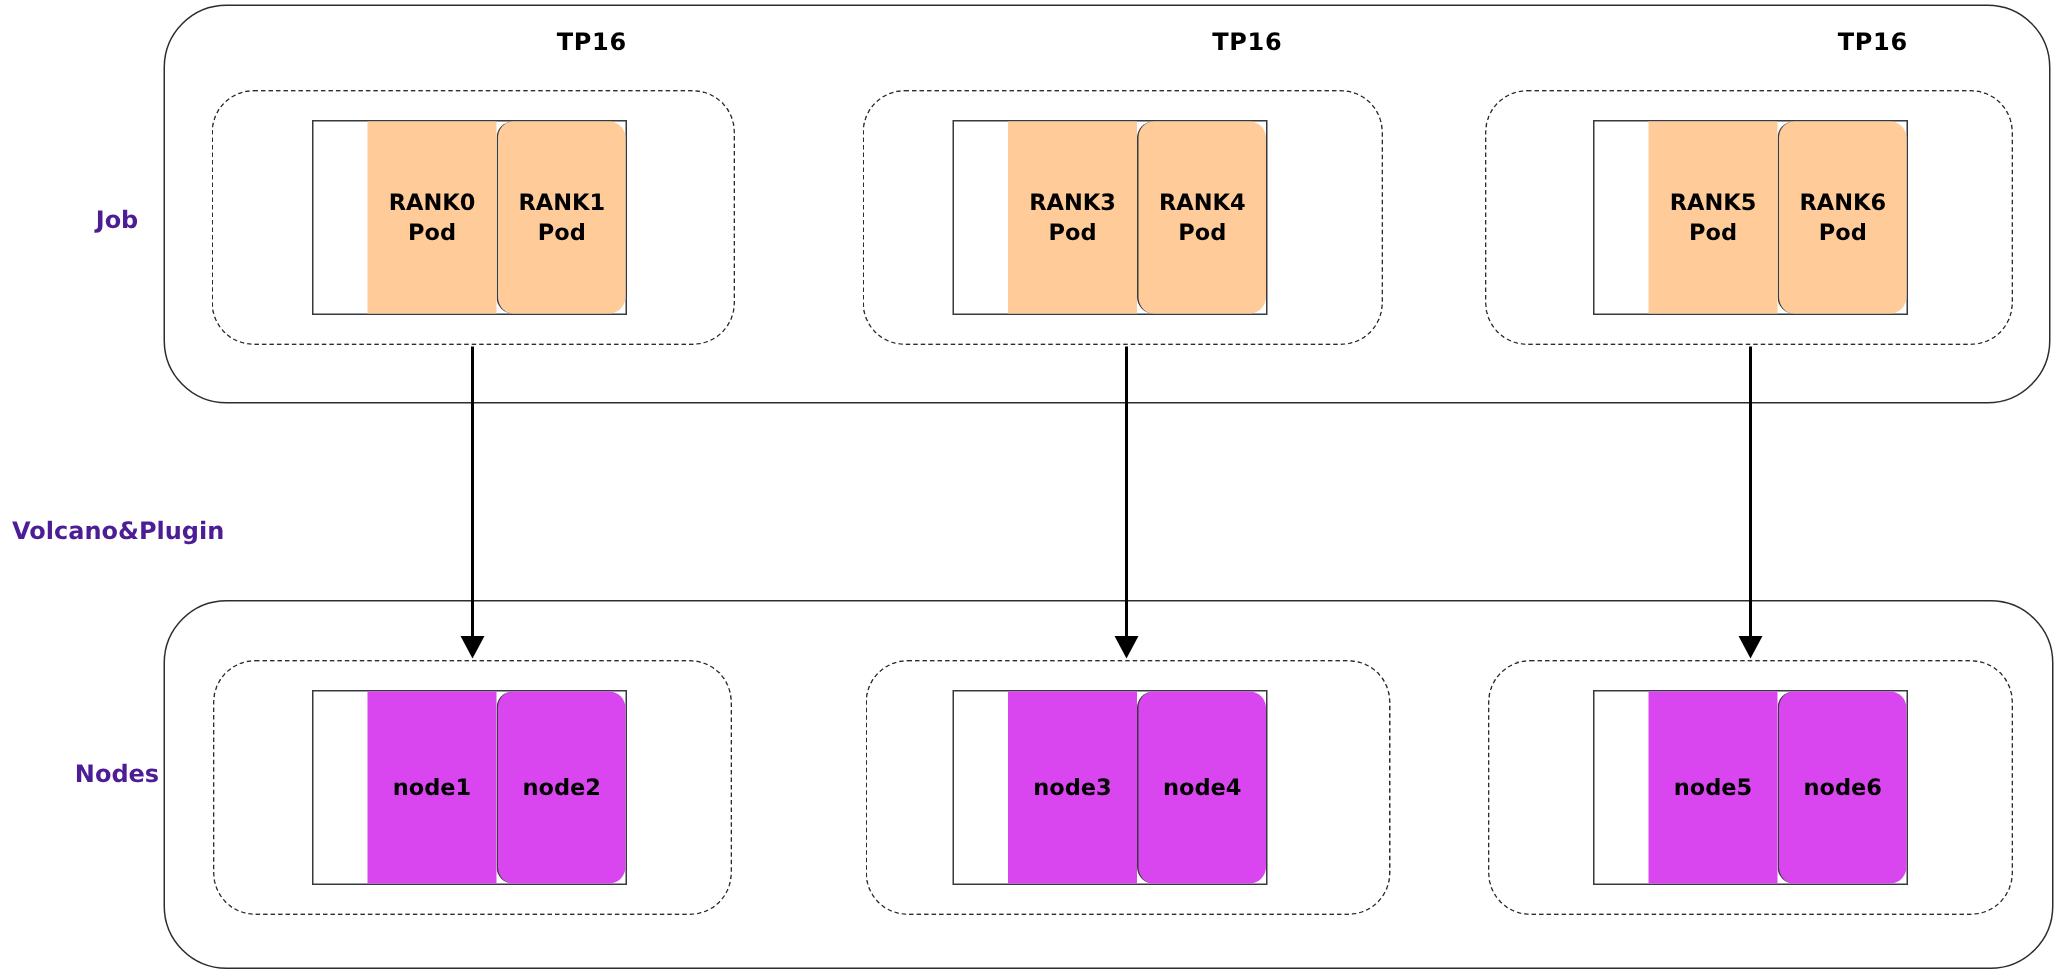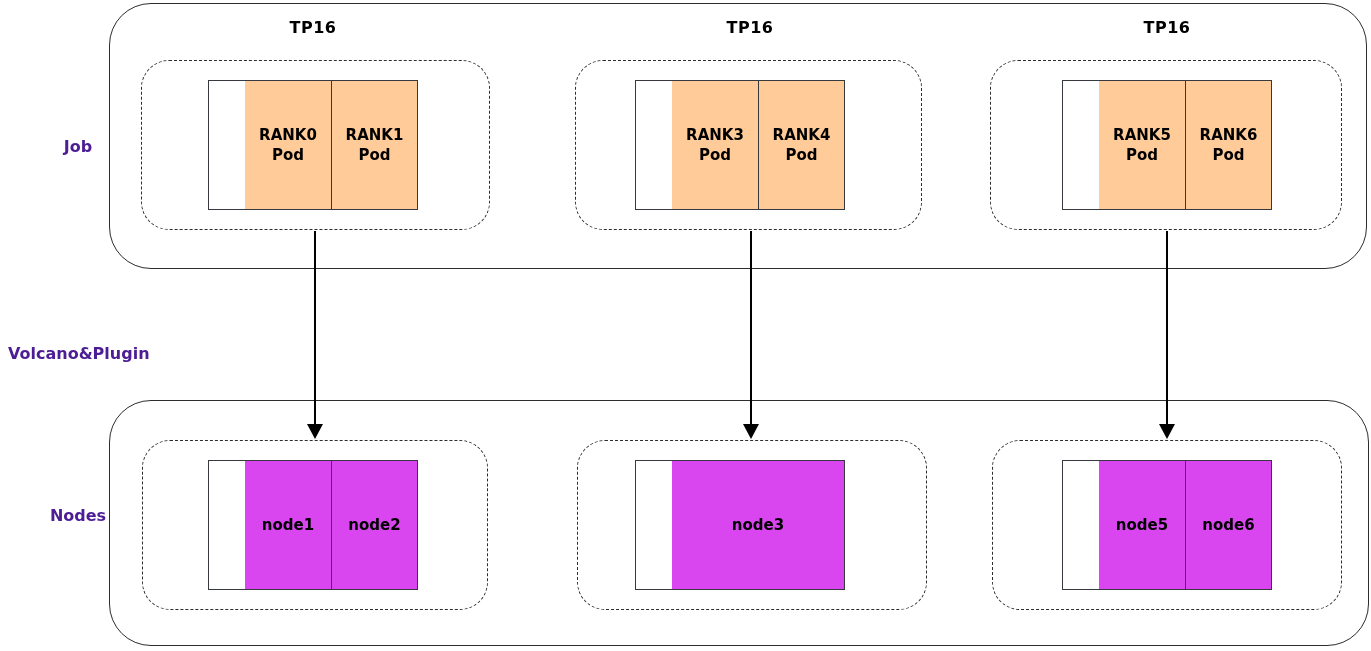--- a/index.html
+++ b/index.html
@@ -33,21 +33,21 @@
     border-radius: 42px;
     background: transparent;
   }
   .container.top    { left: 109px; top: 3px;   width: 1258px; height: 266px; }
   .container.bottom { left: 109px; top: 400px; width: 1260px; height: 246px; }
 
   .tp-label {
     position: absolute;
     top: 18px;
     width: 210px;
-    text-align: center;
+    text-align: right;
     font-size: 16px;
     font-weight: bold;
     letter-spacing: 0.5px;
   }
   .tp-label.c1 { left: 208px; }
   .tp-label.c2 { left: 645px; }
   .tp-label.c3 { left: 1062px; }
 
   .dashed-group {
     position: absolute;
@@ -83,21 +83,21 @@
     flex: 1 1 50%;
     display: flex;
     flex-direction: column;
     align-items: center;
     justify-content: center;
     font-size: 15px;
     font-weight: bold;
     line-height: 20px;
     text-align: center;
   }
-  .cell + .cell { border-left: 1.4px solid #36393d; }
+  .cell + .cell { border-left: 1.4px solid #36393d; border-radius: 11px; }
   .cell.pod  { background: #ffcc99; }
   .cell.node { background: #d946ef; }
 
   .arrow-line {
     position: absolute;
     top: 231px;
     width: 2px;
     height: 194px;
     background: #000;
   }
@@ -184,20 +184,23 @@
       <span>node1</span>
     </div>
     <div class="cell node">
       <span>node2</span>
     </div>
   </div>
   <div class="pair row-bottom c2">
     <div class="cell node">
       <span>node3</span>
     </div>
+    <div class="cell node">
+      <span>node4</span>
+    </div>
   </div>
   <div class="pair row-bottom c3">
     <div class="cell node">
       <span>node5</span>
     </div>
     <div class="cell node">
       <span>node6</span>
     </div>
   </div>
 

